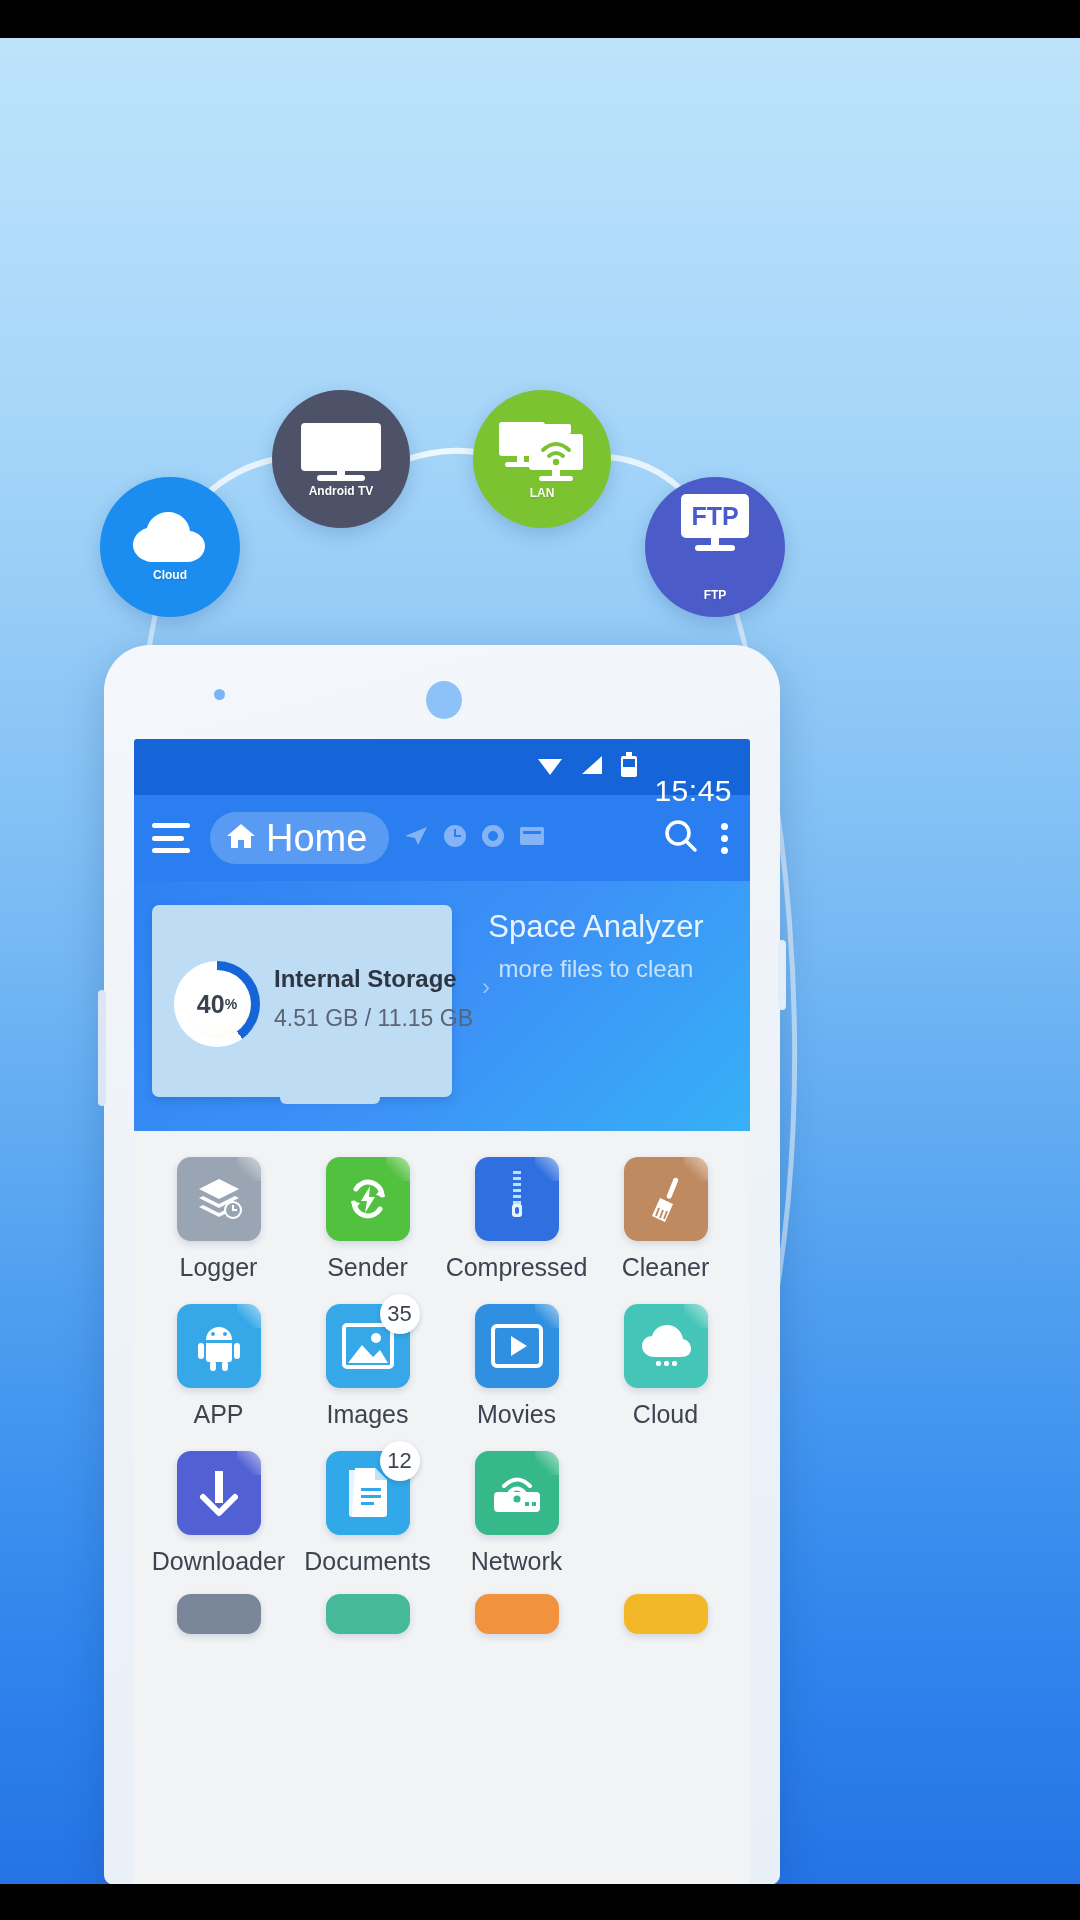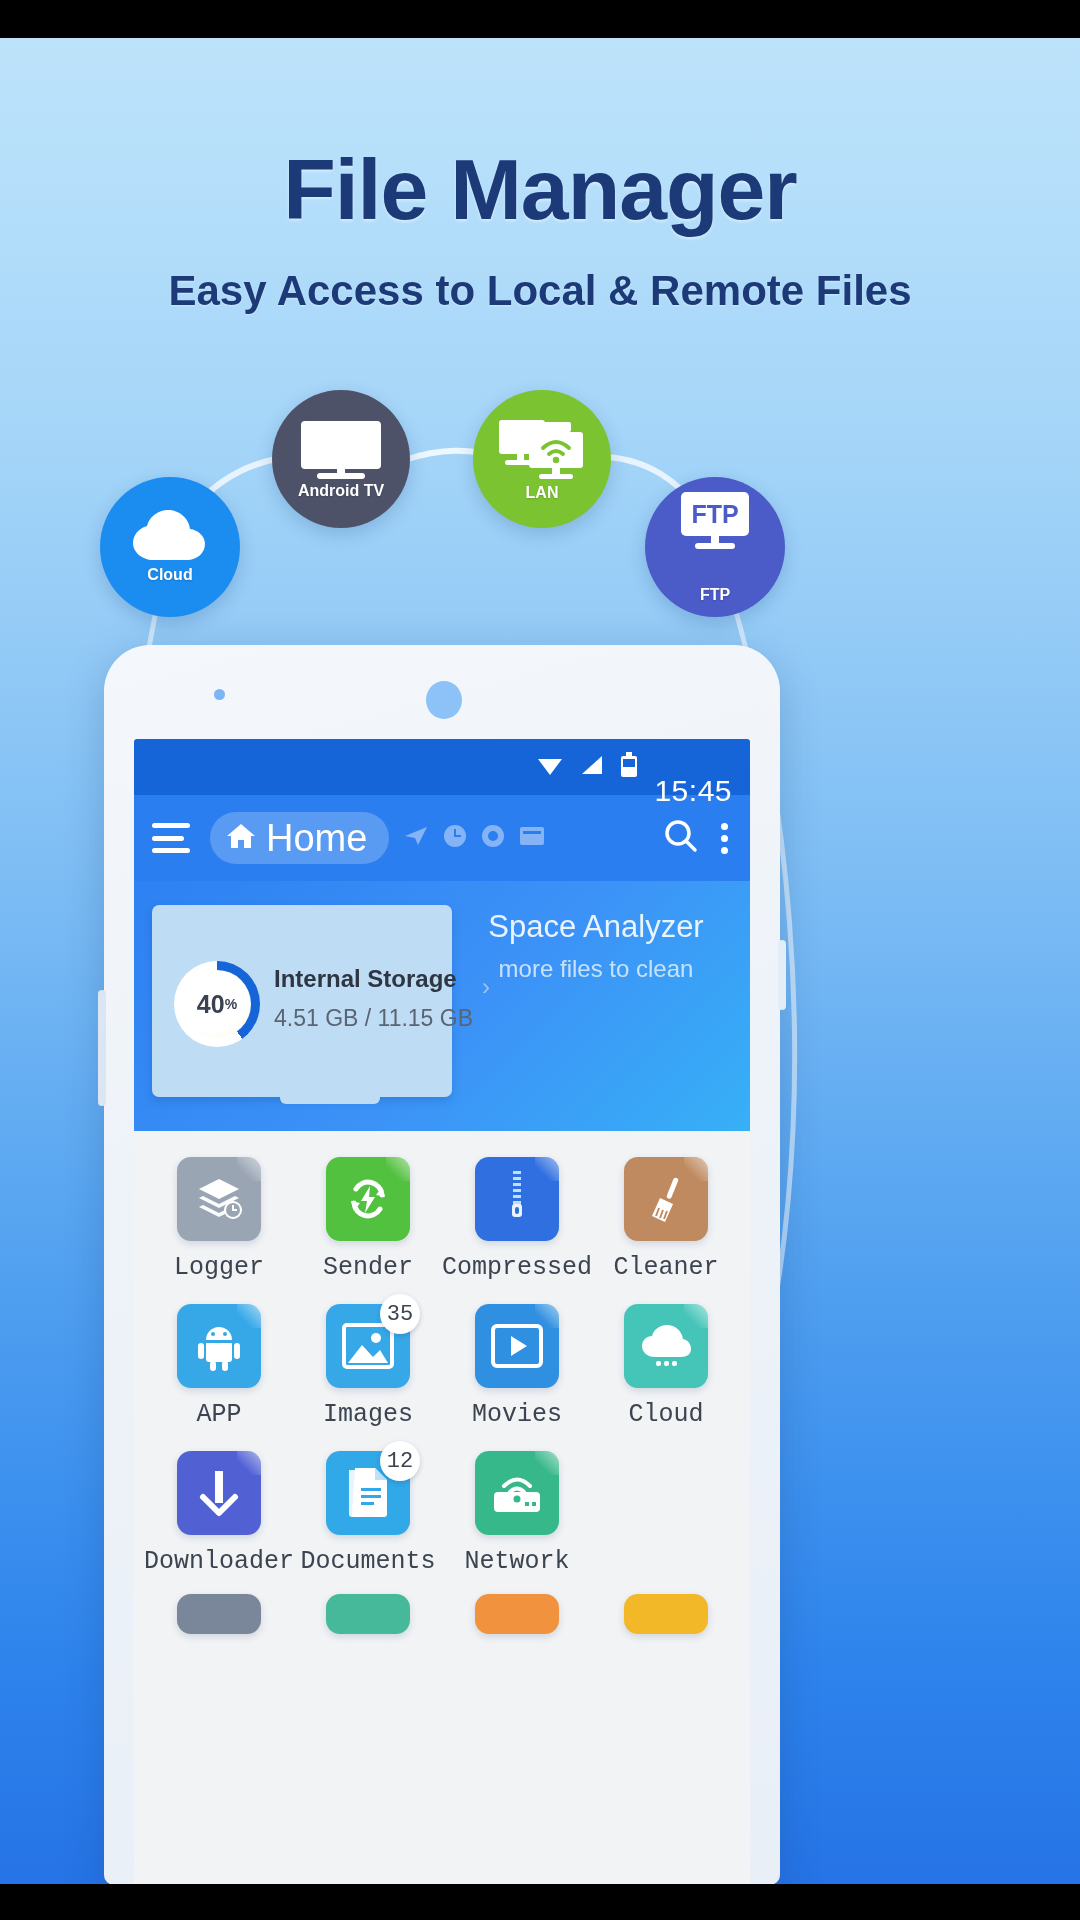--- a/index.html
+++ b/index.html
@@ -37,21 +37,21 @@
     margin-top:28px; font-size:42px; font-weight:bold; color:#1d3a78;
     letter-spacing:0px; text-shadow:0 1px 2px rgba(255,255,255,0.4);
   }
 
   
   .arcsvg { position:absolute; left:0; top:430px; width:1080px; height:1100px; z-index:1; }
 
   .badge { position:absolute; border-radius:50%; z-index:3;
            display:flex; flex-direction:column; align-items:center; justify-content:center;
            box-shadow:0 6px 18px rgba(20,60,120,0.20);}
-  .badge .blabel { font-size:16px; font-weight:bold; color:#fff; margin-top:2px;
+  .badge .blabel { font-size:12px; font-weight:bold; color:#fff; margin-top:2px;
                    text-shadow:0 1px 2px rgba(0,0,0,0.18); }
 
   #badge-cloud   { left:100px; top:477px; width:140px; height:140px; background:#1b8df0; }
   #badge-tv      { left:272px; top:390px; width:138px; height:138px; background:#4e5268; }
   #badge-lan     { left:473px; top:390px; width:138px; height:138px; background:#7cc331; }
   #badge-ftp     { left:645px; top:477px; width:140px; height:140px; background:#4b5cc9; }
 
   .badge svg { display:block; }
 
   
@@ -120,21 +120,21 @@
   .sc-chevron { position:absolute; left:330px; top:68px; color:#9fc4e6; font-size:24px; }
 
   #analyzer-right { position:absolute; right:16px; top:28px; width:276px; text-align:center; }
   .sa-title { font-size:31px; color:#eaf4ff; font-weight:normal; }
   .sa-sub { font-size:24px; color:#c8e2fb; margin-top:10px; }
   .sa-btn { margin:24px auto 0; width:232px; height:58px; border-radius:29px;
             border:2px solid rgba(255,255,255,0.85); display:flex; align-items:center;
             justify-content:center; color:#fff; font-size:29px; }
 
   
-  #grid { padding:26px 10px 0 10px; display:grid; grid-template-columns:repeat(4,1fr); row-gap:22px;font-family:Liberation Mono, monospace; }
+  #grid { padding:26px 10px 0 10px; display:grid; grid-template-columns:repeat(4,1fr); row-gap:22px; }
   .cell { display:flex; flex-direction:column; align-items:center; position:relative; }
   .tile { width:84px; height:84px; border-radius:14px; position:relative;
           display:flex; align-items:center; justify-content:center;
           box-shadow:0 3px 7px rgba(40,70,110,0.16); }
   .tile .fold { position:absolute; right:0; top:0; width:24px; height:24px;
           background:linear-gradient(225deg, rgba(255,255,255,0.55) 0%, rgba(255,255,255,0.0) 70%);
           border-top-right-radius:14px; }
   .cell .cname { margin-top:12px; font-size:25px; color:#3b4450; white-space:nowrap; }
   .cbadge { position:absolute; right:-10px; top:-10px; min-width:40px; height:40px; padding:0 6px;
             border-radius:20px; background:#fff; color:#3b4450; font-size:22px;
@@ -142,24 +142,20 @@
             box-shadow:0 2px 5px rgba(30,60,110,0.22); }
   .partial { overflow:hidden; height:40px; }
 </style>
 </head>
 <body>
 
 <div id="stage">
 
   <div class="bar-top"></div>
 
-  <div class="headline">
-    <div class="title">File Manager</div>
-    <div class="subtitle">Easy Access to Local &amp; Remote Files</div>
-  </div>
 
   <svg class="arcsvg" viewBox="0 0 1080 1100">
     <path d="M170,115 C 120,330 90,640 140,900" stroke="rgba(255,255,255,0.55)" stroke-width="5" fill="none"></path>
     <path d="M715,115 C 790,330 820,640 770,900" stroke="rgba(255,255,255,0.55)" stroke-width="5" fill="none"></path>
     <path d="M170,112 C 210,40 270,18 341,28" stroke="rgba(255,255,255,0.75)" stroke-width="6" fill="none"></path>
     <path d="M405,30 C 440,18 470,18 505,28" stroke="rgba(255,255,255,0.8)" stroke-width="6" fill="none"></path>
     <path d="M578,28 C 640,20 690,50 716,112" stroke="rgba(255,255,255,0.75)" stroke-width="6" fill="none"></path>
   </svg>
 
   <div class="badge" id="badge-cloud" style="background: rgb(27, 141, 240);">

